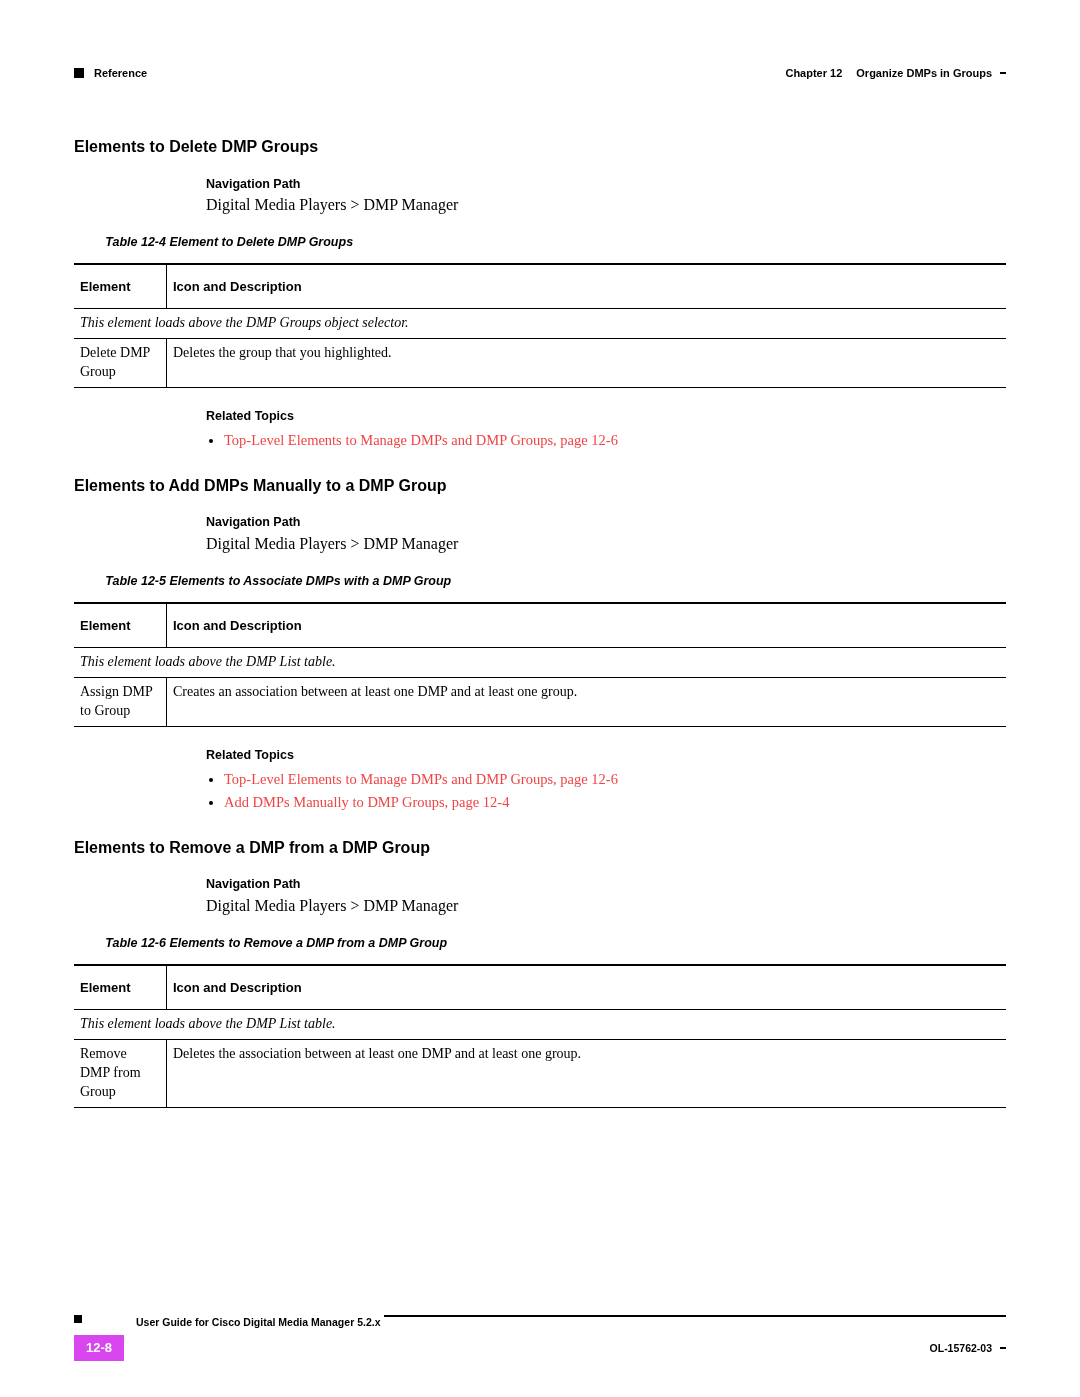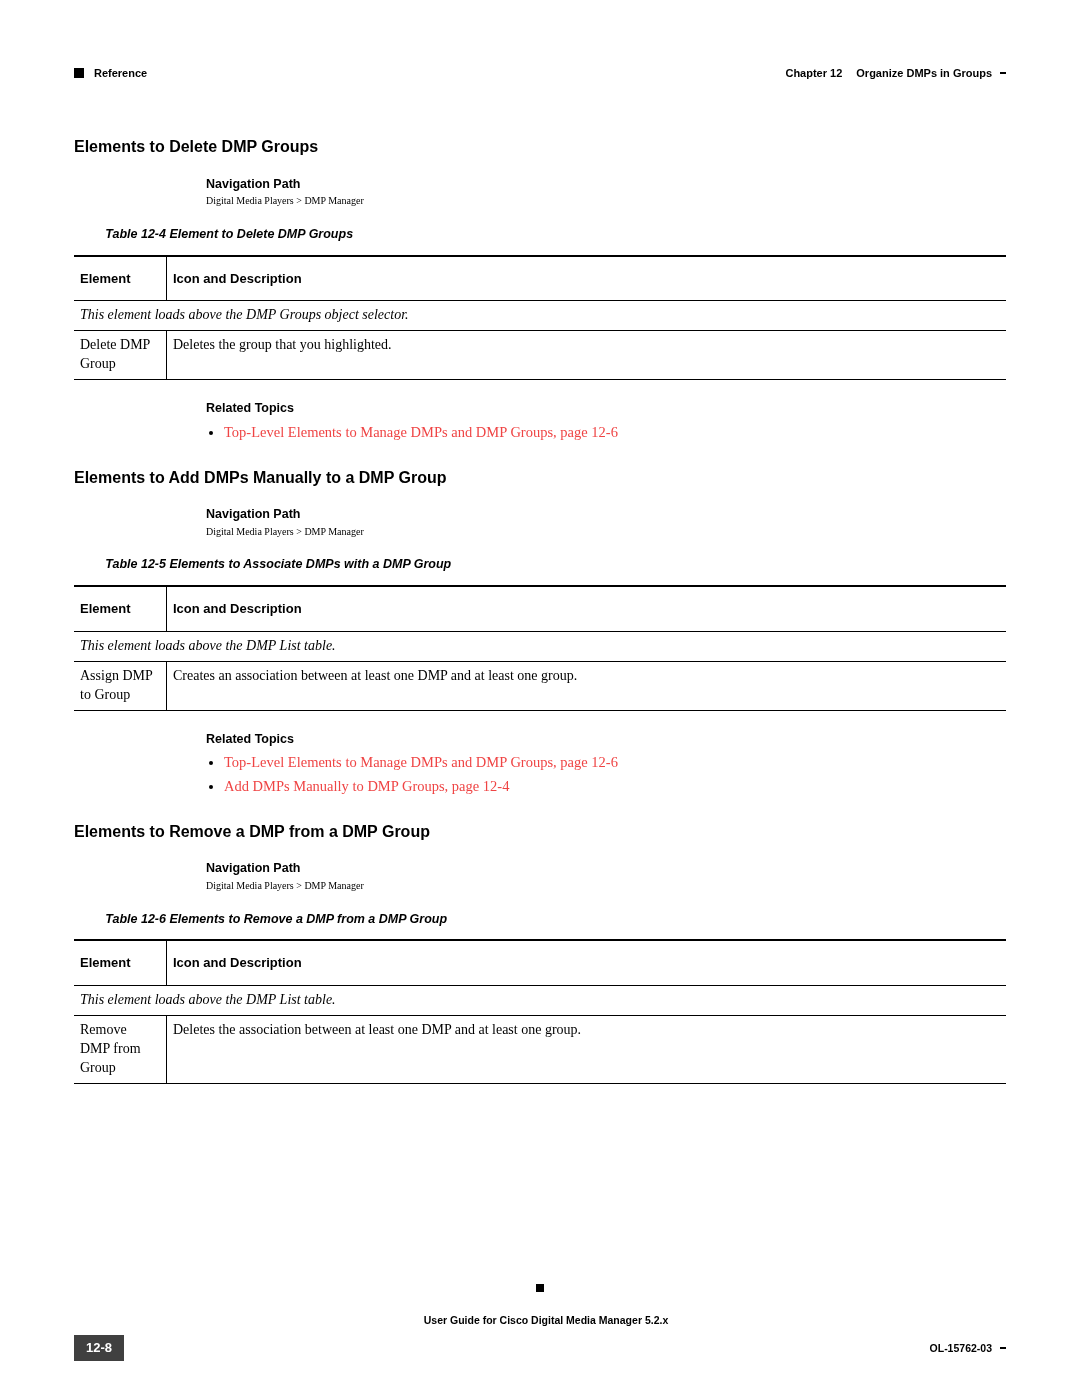--- a/index.html
+++ b/index.html
@@ -68,21 +68,21 @@
   .subhead {
     font-family: Arial, Helvetica, sans-serif;
     font-weight: bold;
     font-size: 12.5px;
     margin: 0 0 2px 0;
   }
   .indent {
     margin-left: 132px;
   }
   .nav-path-text {
-    font-size: 10px;
+    font-size: 16px;
     margin: 0 0 18px 0;
   }
   .table-caption {
     font-family: Arial, Helvetica, sans-serif;
     font-style: italic;
     font-weight: bold;
     font-size: 12.5px;
     margin: 16px 0 12px 0;
   }
   .table-caption .tnum {
@@ -132,22 +132,21 @@
     text-decoration: none;
   }
   .footer {
     position: absolute;
     left: 74px;
     right: 74px;
     bottom: 36px;
   }
   .footer-line {
     display: flex;
-    align-items: center;
-    flex-direction: column;
+    align-items: flex-start;
   }
   .footer-line .rule-left {
     flex: 0 0 50px;
     display:flex;
     align-items:center;
   }
   .footer-line .rule-right {
     flex: 1;
     border-top: 2px solid #000;
     height: 0;
@@ -159,21 +158,21 @@
     font-size: 10.5px;
     margin-left: 12px;
   }
   .footer-row2 {
     display: flex;
     justify-content: space-between;
     align-items: center;
     margin-top: 6px;
   }
   .page-num-box {
-    background: #404040;
+    background: #d946ef;
     color: #fff;
     font-family: Arial, Helvetica, sans-serif;
     font-weight: bold;
     font-size: 13px;
     padding: 4px 12px;
   }
   .doc-id {
     font-family: Arial, Helvetica, sans-serif;
     font-weight: bold;
     font-size: 10.5px;

